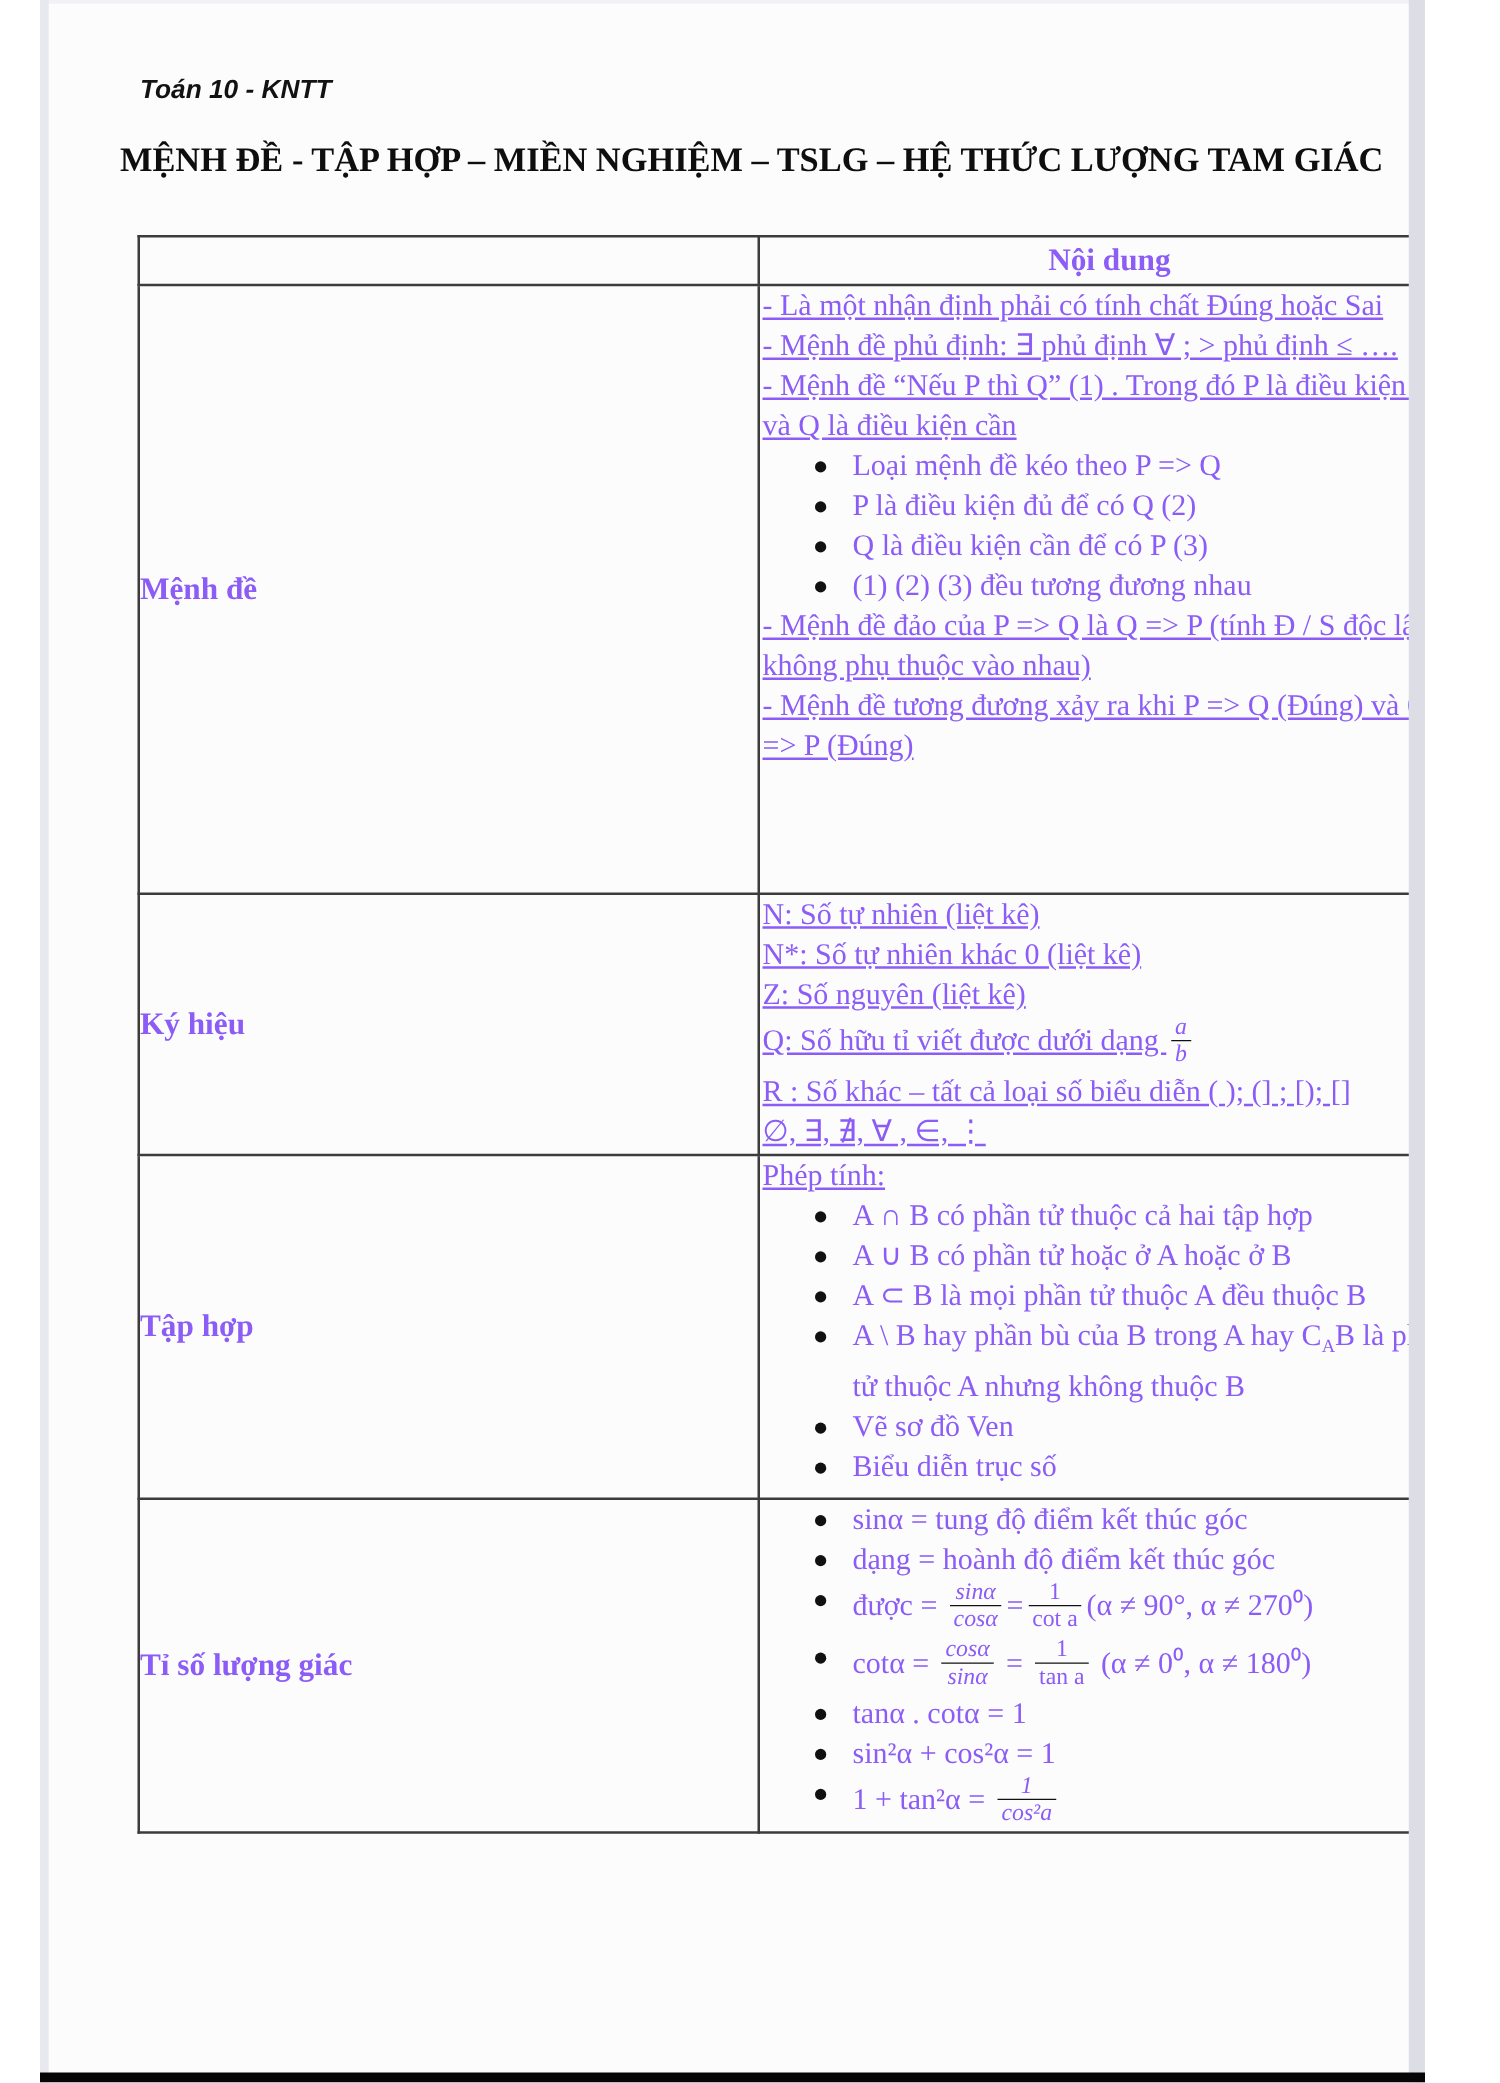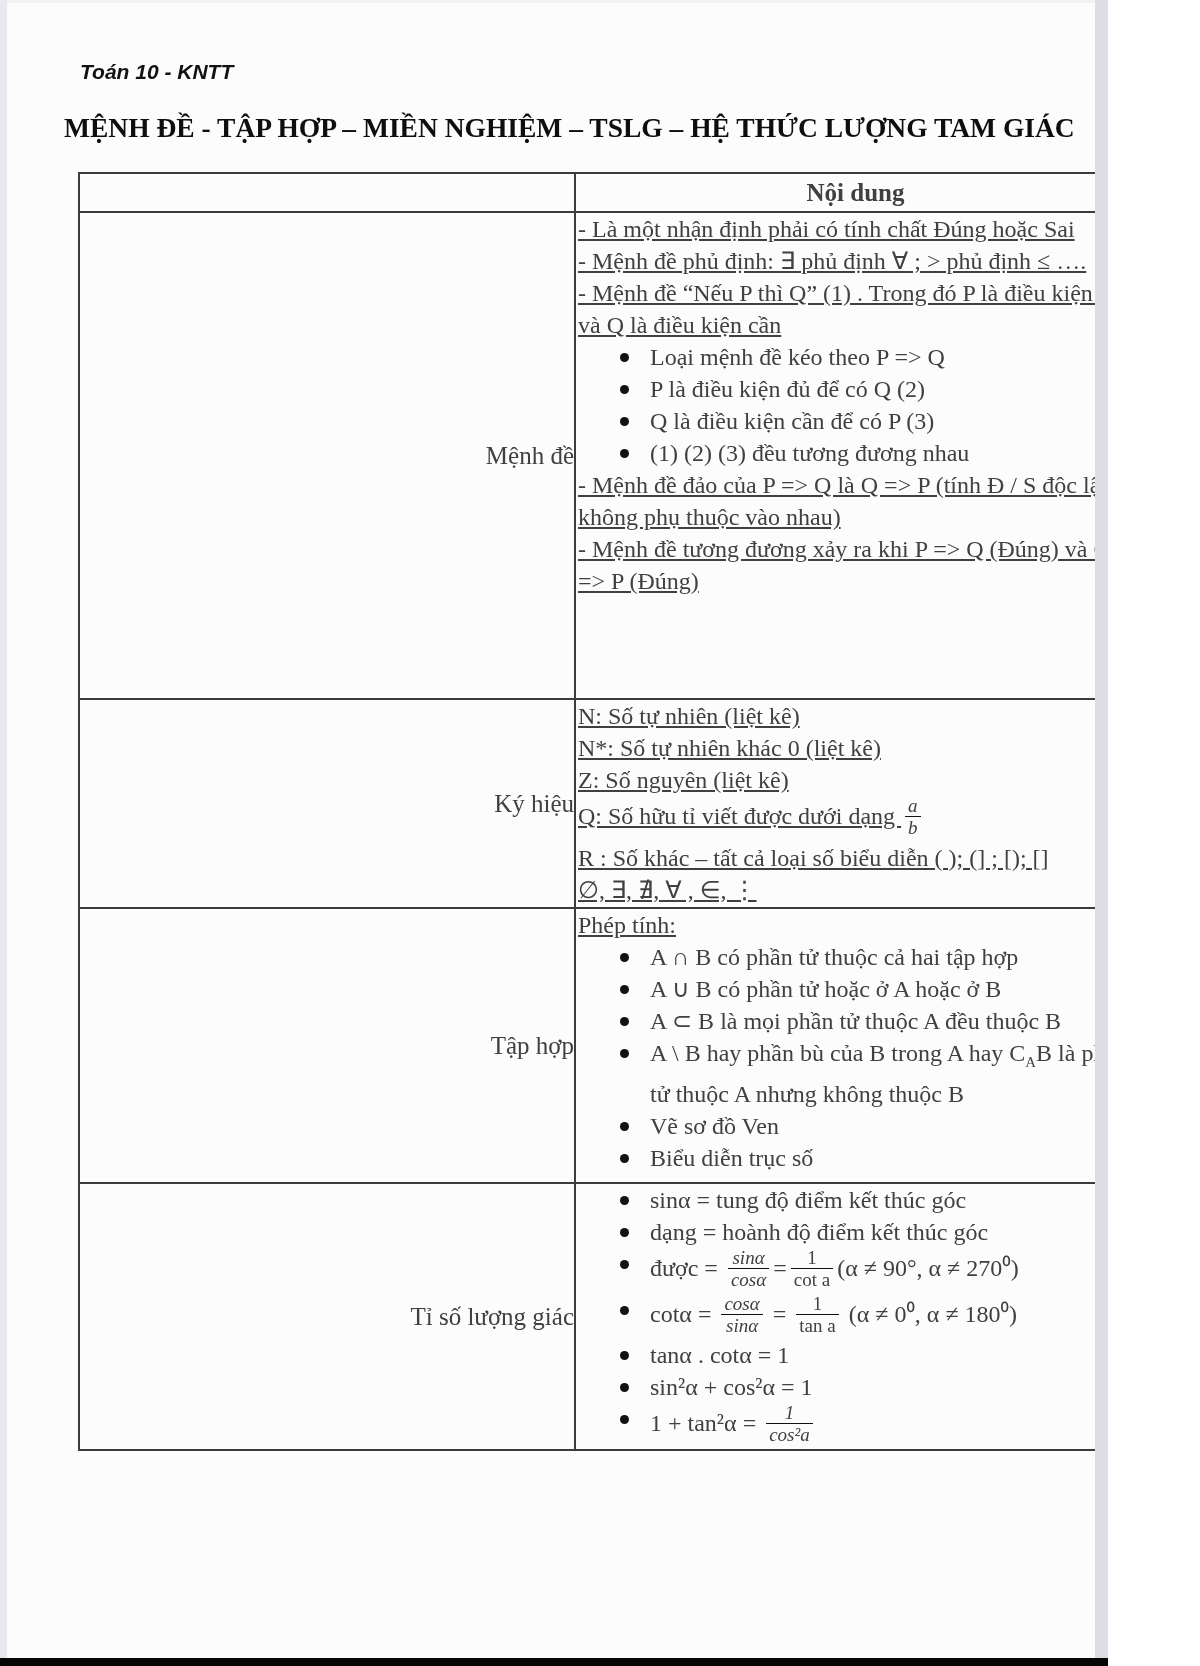--- a/index.html
+++ b/index.html
@@ -1,52 +1,53 @@
 <!DOCTYPE html>
 <html lang="vi"><head>
 <meta charset="utf-8">
 <style>
   html,body{margin:0;padding:0;}
   .page{
     position:relative; width:1108px; height:1666px; overflow:hidden;
     background:#fcfcfd; color:#161616;
     font-family:"Liberation Serif", serif;
+    margin-left:32px;
   }
   .edge{position:absolute; z-index:5;}
   .edge-left{left:0;top:0;width:7px;height:1666px;background:#e8e9ee;}
   .edge-right{right:0;top:0;width:13px;height:1666px;background:#dcdde5;}
   .edge-top{left:0;top:0;width:1200px;height:3px;background:#f1f2f6;}
   .edge-bottom{left:0;bottom:0;width:1200px;height:8px;background:#060606;}
   .doc-label{
     position:absolute; left:80px; top:60px;
     font-family:"Liberation Sans", sans-serif;
     font-style:italic; font-weight:bold; font-size:21px; color:#121212;
   }
   .page-title{
     position:absolute; left:64px; top:112px; width:975px;
     text-align:center; font-weight:bold; font-size:27.5px; color:#0e0e0e;
     white-space:nowrap;
   }
   table.sheet{
-    position:absolute; left:78px; top:172px; width:1057px;
+    position:absolute; left:78px; top:188px; width:1057px;
     border-collapse:collapse; table-layout:fixed;
-    font-size:24px; line-height:32px; color:#404040;
+    font-size:24px; line-height:32px; color:#8b5cf6;
   }
   table.sheet col.c-left{width:496px;}
   table.sheet col.c-right{width:561px;}
   table.sheet td{border:2px solid #3c3c3c; padding:0;}
   thead tr{height:39px;}
   thead .hd-right{font-weight:bold; text-align:center; font-size:25px; vertical-align:middle;}
   tbody tr:nth-child(1){height:487px;}
   tbody tr:nth-child(2){height:209px;}
   tbody tr:nth-child(3){height:275px;}
   tbody tr:nth-child(4){height:66px;}
   tbody tr:nth-child(5){height:281px;}
   td.label-cell{
-    text-align:right; vertical-align:middle; font-weight:normal; font-size:25px;
+    text-align:left; vertical-align:middle; font-weight:bold; font-size:25px;
     padding:0 35px; line-height:31px;
   }
   td.content-cell{vertical-align:top; padding:6px 6px 6px 8px;}
   .line{min-height:32px;}
   .plain-line{padding-left:2px;text-decoration:underline;}
   .bullet-line{display:flex;}
   .dot-col{flex:0 0 30px; margin-left:44px;}
   .dot{display:block; width:9px; height:9px; border-radius:50%; background:#111; margin-top:12px;}
   .bullet-body{flex:1;}
   .frac{

